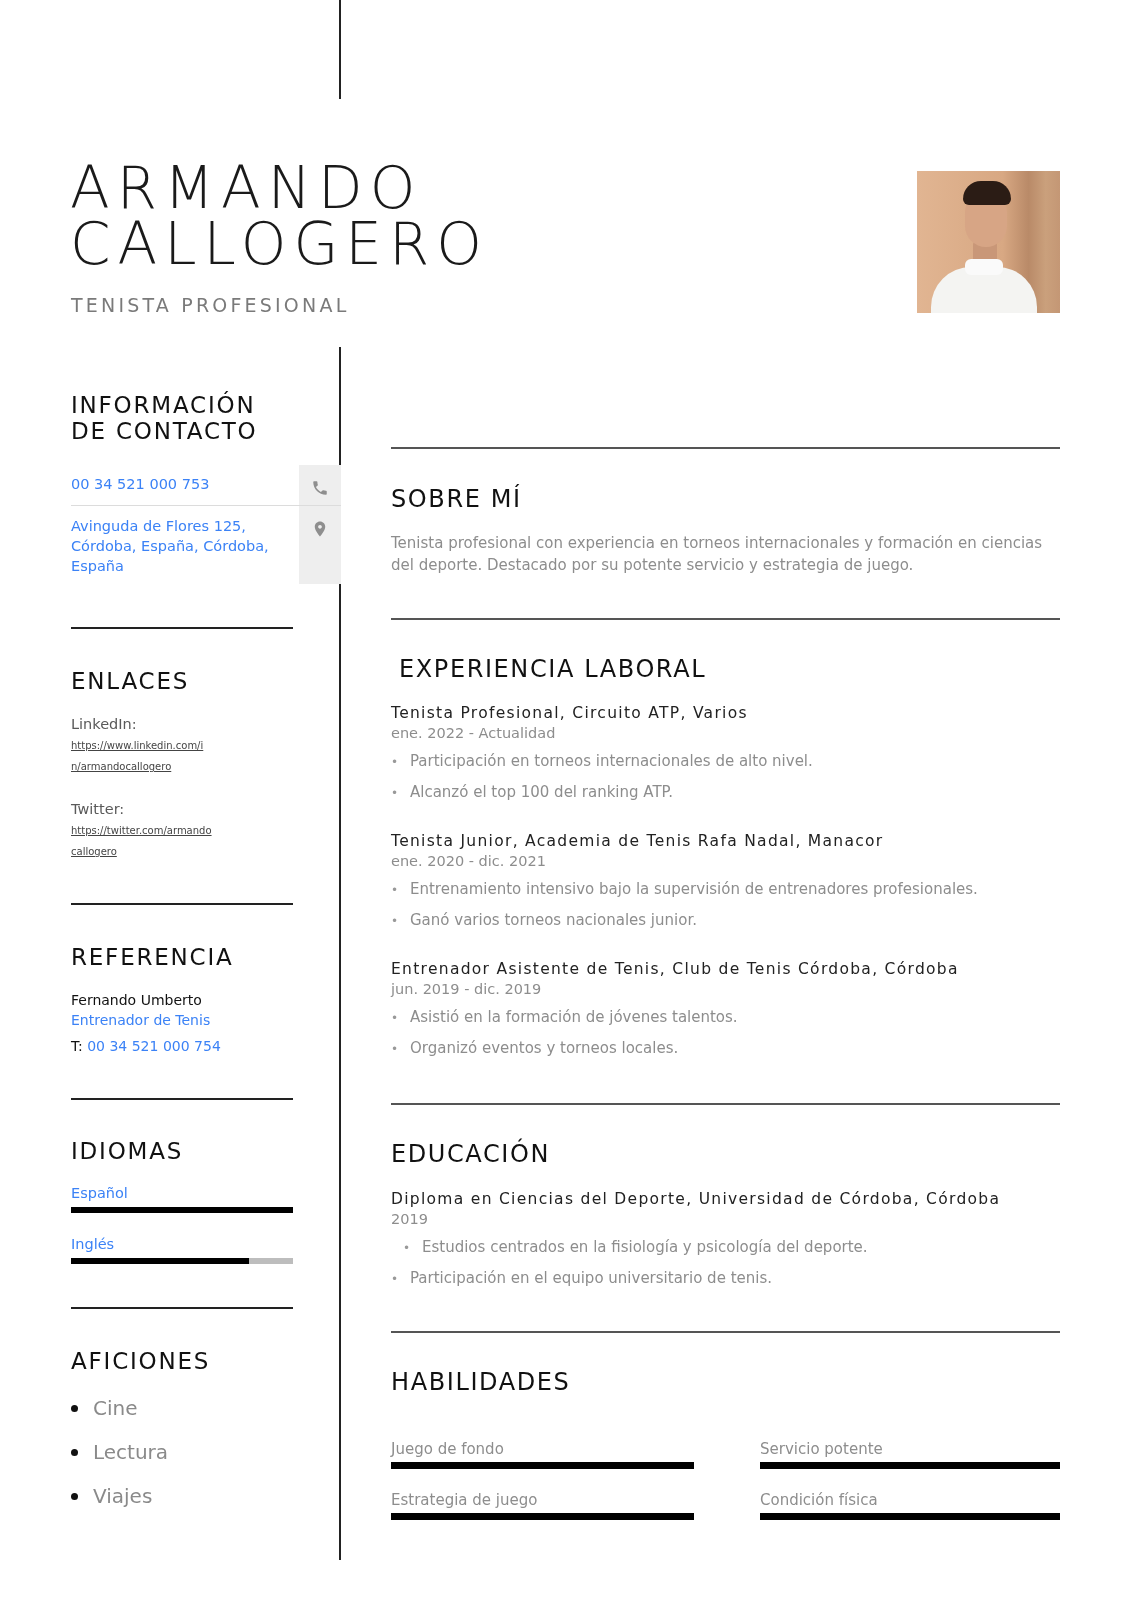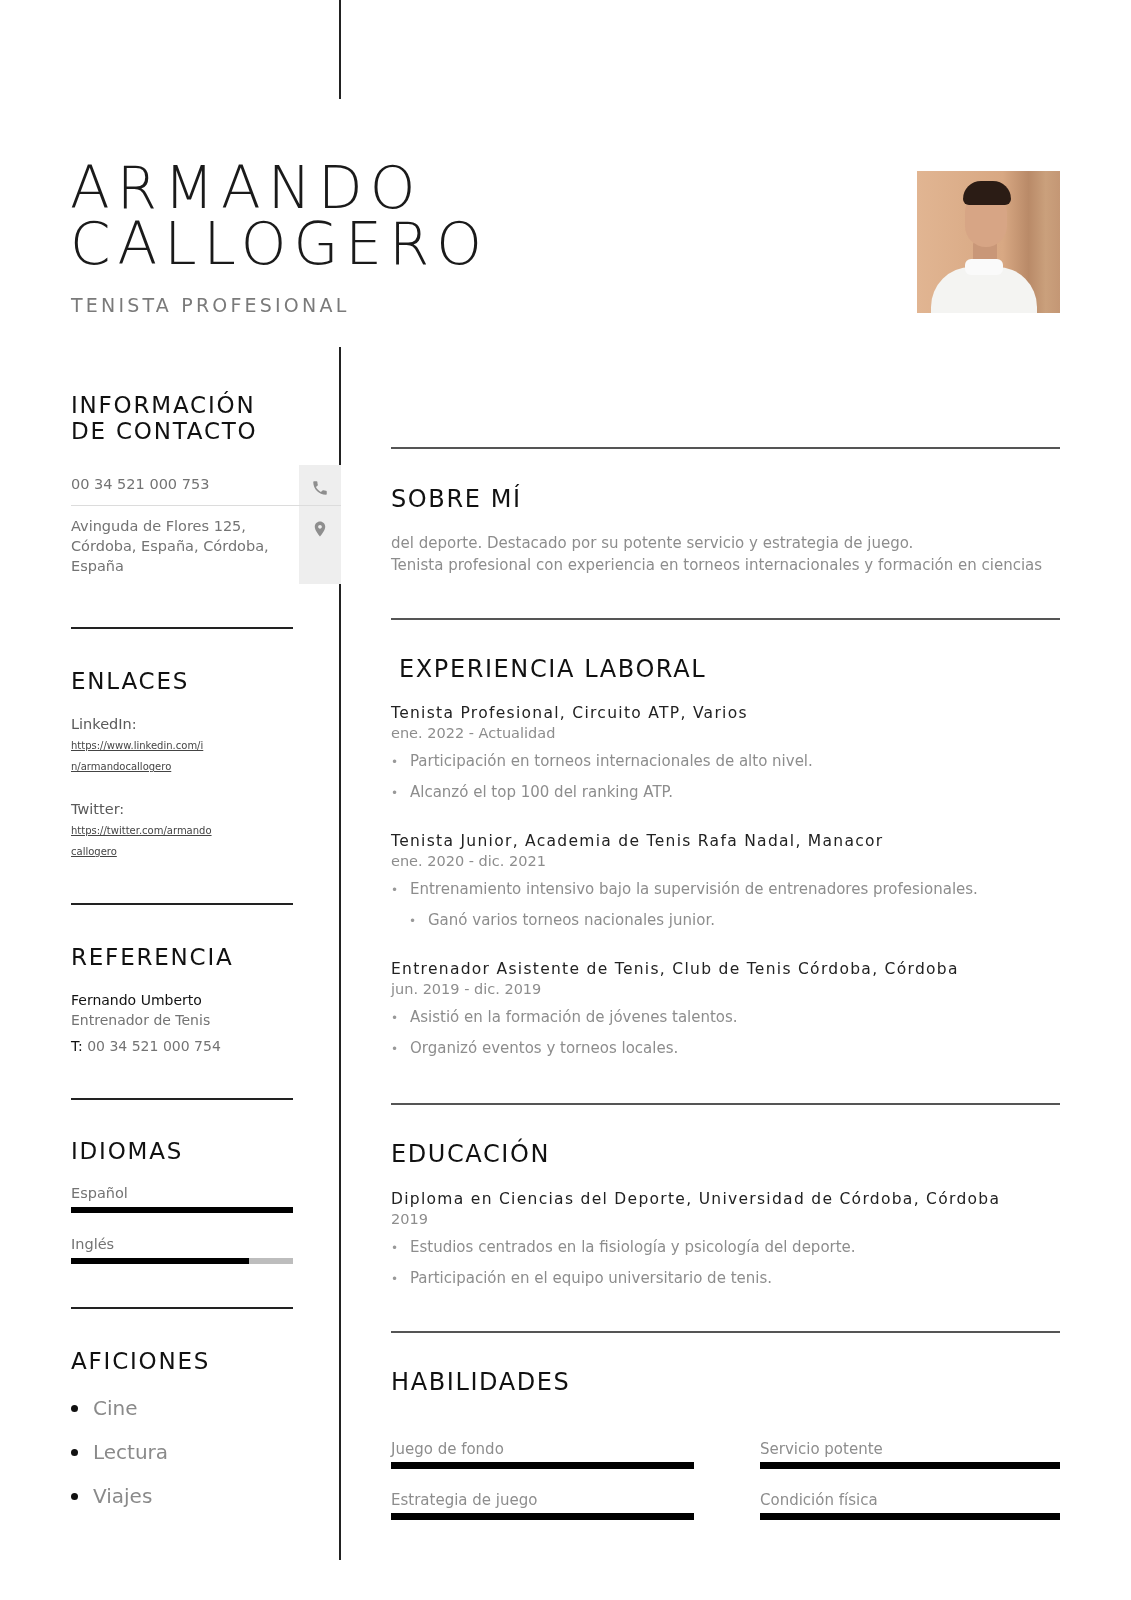--- a/index.html
+++ b/index.html
@@ -23,21 +23,21 @@
     background: linear-gradient(90deg, #e1b592 0%, #d8a883 60%, #b98a68 78%, #caa07c 90%, #c49775 100%); }
   .photo .shirt { position: absolute; left: 14px; top: 96px; width: 106px; height: 60px; background: #f4f4f2; border-radius: 40px 40px 0 0; }
   .photo .collar { position: absolute; left: 48px; top: 88px; width: 38px; height: 16px; background: #fafafa; border-radius: 6px; }
   .photo .neck { position: absolute; left: 56px; top: 70px; width: 24px; height: 28px; background: #c99778; border-radius: 4px; }
   .photo .face { position: absolute; left: 48px; top: 22px; width: 42px; height: 54px; background: #d7a585; border-radius: 20px 20px 22px 22px; }
   .photo .hair { position: absolute; left: 46px; top: 10px; width: 48px; height: 24px; background: #2b1c15; border-radius: 24px 24px 8px 8px; }
 
   
   .side-h { left: 71px; font-size: 23px; letter-spacing: 1.8px; color: #111; line-height: 26px; font-weight: 400; }
   .side-rule { left: 71px; width: 222px; height: 2px; background: #222; }
-  .gray { color: #737373; }
+  .gray { color: #3b82f6; }
   .small { font-size: 14.5px; }
 
   .contact-row { left: 71px; width: 270px; }
   .icon-box { left: 299px; top: 465px; width: 42px; height: 119px; background: #eeeeee; }
   .contact-sep { left: 71px; top: 505px; width: 270px; height: 1px; background: #dcdcdc; }
   .icon { position: absolute; left: 12px; width: 18px; height: 18px; }
 
   .link-label { color: #5a5a5a; font-size: 14.5px; }
   .link { color: #444; font-size: 10px; text-decoration: underline; line-height: 21px; display: block; width: 222px; word-break: break-all; }
 
@@ -145,47 +145,47 @@
 <div class="abs side-rule" style="top:1307px;"></div>
 
 <div class="abs side-h" style="top:1348px;">AFICIONES</div>
 <div class="abs hobby" style="top:1396px;"><span class="dot"></span><span>Cine</span></div>
 <div class="abs hobby" style="top:1440px;"><span class="dot"></span><span>Lectura</span></div>
 <div class="abs hobby" style="top:1484px;"><span class="dot"></span><span>Viajes</span></div>
 
 <div class="abs main-rule" style="top:447px;"></div>
 <div class="abs main-h" style="top:485px;">SOBRE MÍ</div>
 <div class="abs para" style="top:532px;">
+  <div>Tenista profesional con experiencia en torneos internacionales y formación en ciencias</div>
   <div>del deporte. Destacado por su potente servicio y estrategia de juego.</div>
-  <div>Tenista profesional con experiencia en torneos internacionales y formación en ciencias</div>
 </div>
 
 <div class="abs main-rule" style="top:618px;"></div>
 <div class="abs main-h" style="top:655px;margin-left:8px;">EXPERIENCIA LABORAL</div>
 
 <div class="abs job-title" style="top:704px;">Tenista Profesional, Circuito ATP, Varios</div>
 <div class="abs job-date" style="top:725px;">ene. 2022 - Actualidad</div>
 <div class="abs bullet" style="top:752px;"><span class="b">•</span><span>Participación en torneos internacionales de alto nivel.</span></div>
 <div class="abs bullet" style="top:783px;"><span class="b">•</span><span>Alcanzó el top 100 del ranking ATP.</span></div>
 
 <div class="abs job-title" style="top:832px;">Tenista Junior, Academia de Tenis Rafa Nadal, Manacor</div>
 <div class="abs job-date" style="top:853px;">ene. 2020 - dic. 2021</div>
 <div class="abs bullet" style="top:880px;"><span class="b">•</span><span>Entrenamiento intensivo bajo la supervisión de entrenadores profesionales.</span></div>
-<div class="abs bullet" style="top:911px;margin-left:18px;"><span class="b">•</span><span>Ganó varios torneos nacionales junior.</span></div>
+<div class="abs bullet" style="top:911px;"><span class="b">•</span><span>Ganó varios torneos nacionales junior.</span></div>
 
 <div class="abs job-title" style="top:960px;">Entrenador Asistente de Tenis, Club de Tenis Córdoba, Córdoba</div>
 <div class="abs job-date" style="top:981px;">jun. 2019 - dic. 2019</div>
 <div class="abs bullet" style="top:1008px;"><span class="b">•</span><span>Asistió en la formación de jóvenes talentos.</span></div>
 <div class="abs bullet" style="top:1039px;"><span class="b">•</span><span>Organizó eventos y torneos locales.</span></div>
 
 <div class="abs main-rule" style="top:1103px;"></div>
 <div class="abs main-h" style="top:1140px;">EDUCACIÓN</div>
 <div class="abs job-title" style="top:1190px;">Diploma en Ciencias del Deporte, Universidad de Córdoba, Córdoba</div>
 <div class="abs job-date" style="top:1211px;">2019</div>
-<div class="abs bullet" style="top:1238px;"><span class="b">•</span><span>Estudios centrados en la fisiología y psicología del deporte.</span></div>
+<div class="abs bullet" style="top:1238px;margin-left:12px;"><span class="b">•</span><span>Estudios centrados en la fisiología y psicología del deporte.</span></div>
 <div class="abs bullet" style="top:1269px;"><span class="b">•</span><span>Participación en el equipo universitario de tenis.</span></div>
 
 <div class="abs main-rule" style="top:1331px;"></div>
 <div class="abs main-h" style="top:1368px;">HABILIDADES</div>
 
 <div class="abs skill-label" style="left:391px; top:1440px;">Juego de fondo</div>
 <div class="skill-bar" style="left:391px; top:1462px; width:303px;"></div>
 <div class="abs skill-label" style="left:760px; top:1440px;">Servicio potente</div>
 <div class="skill-bar" style="left:760px; top:1462px; width:300px;"></div>
 

